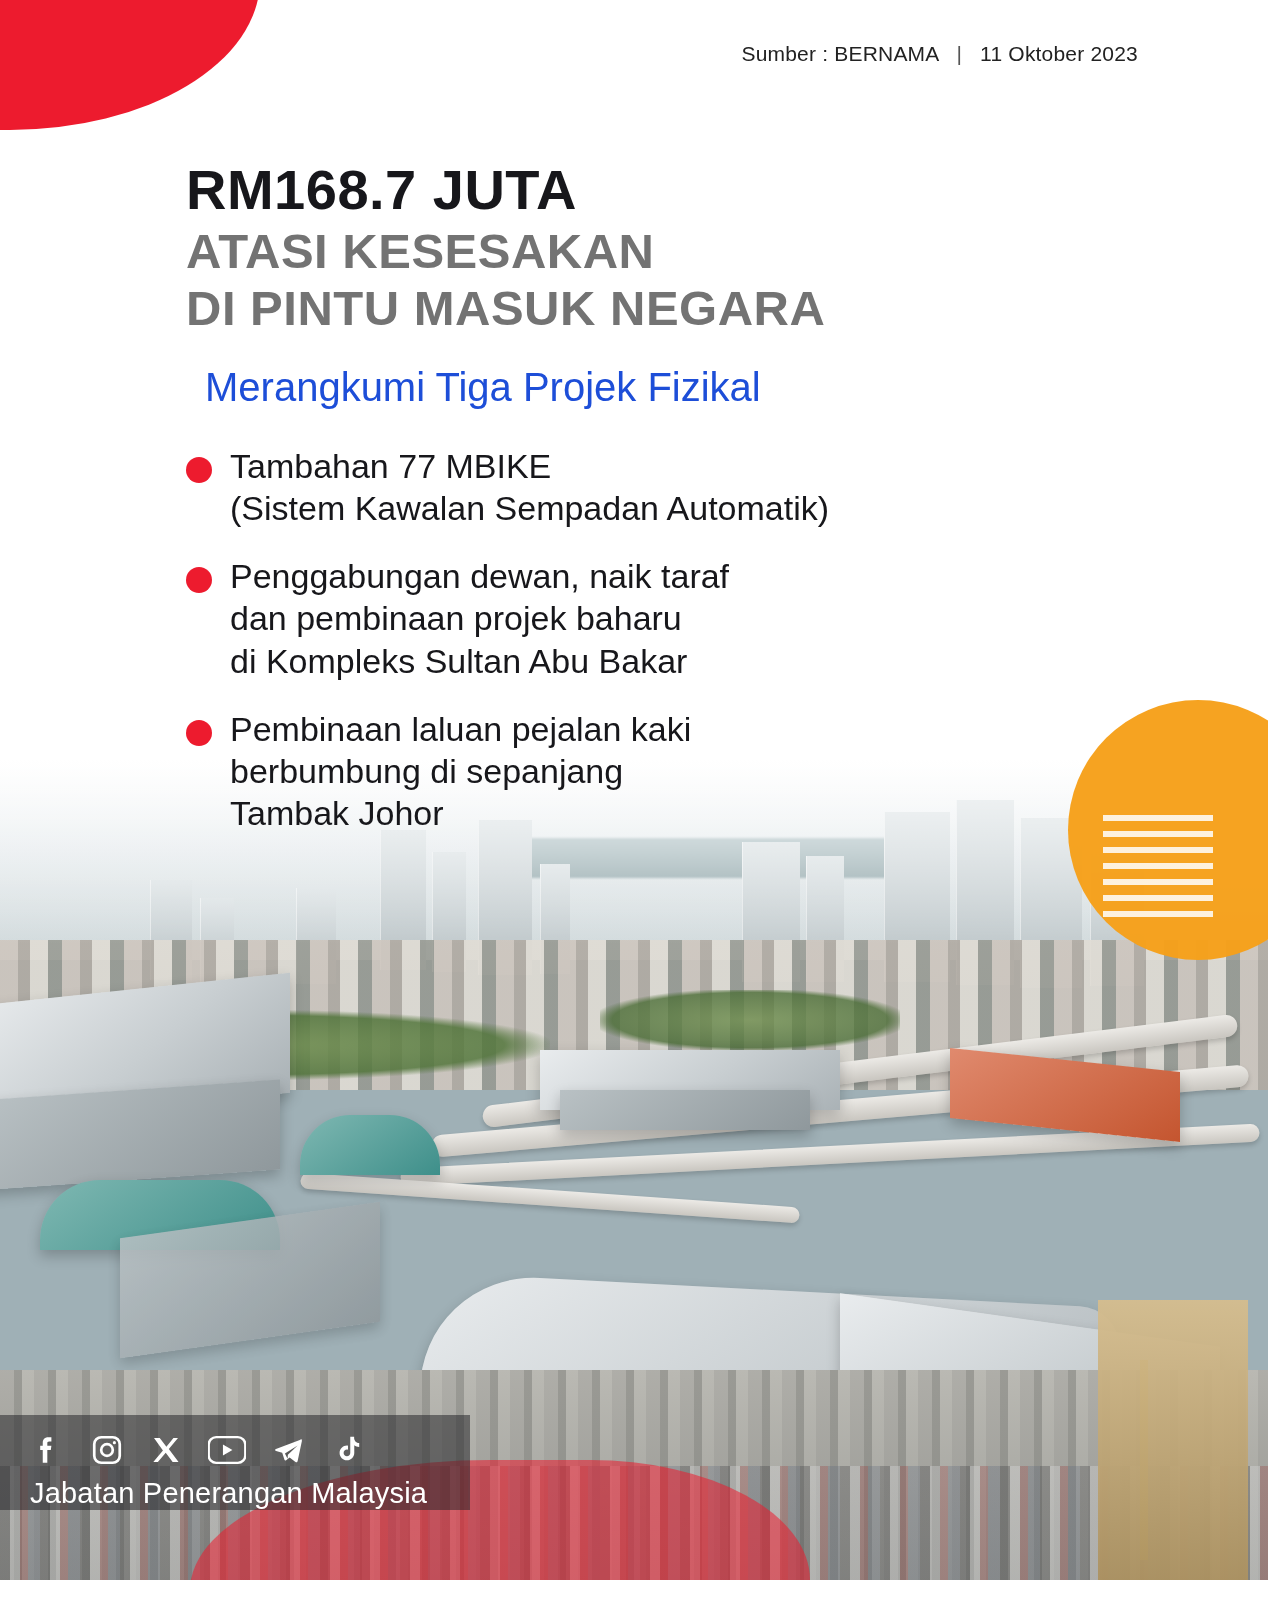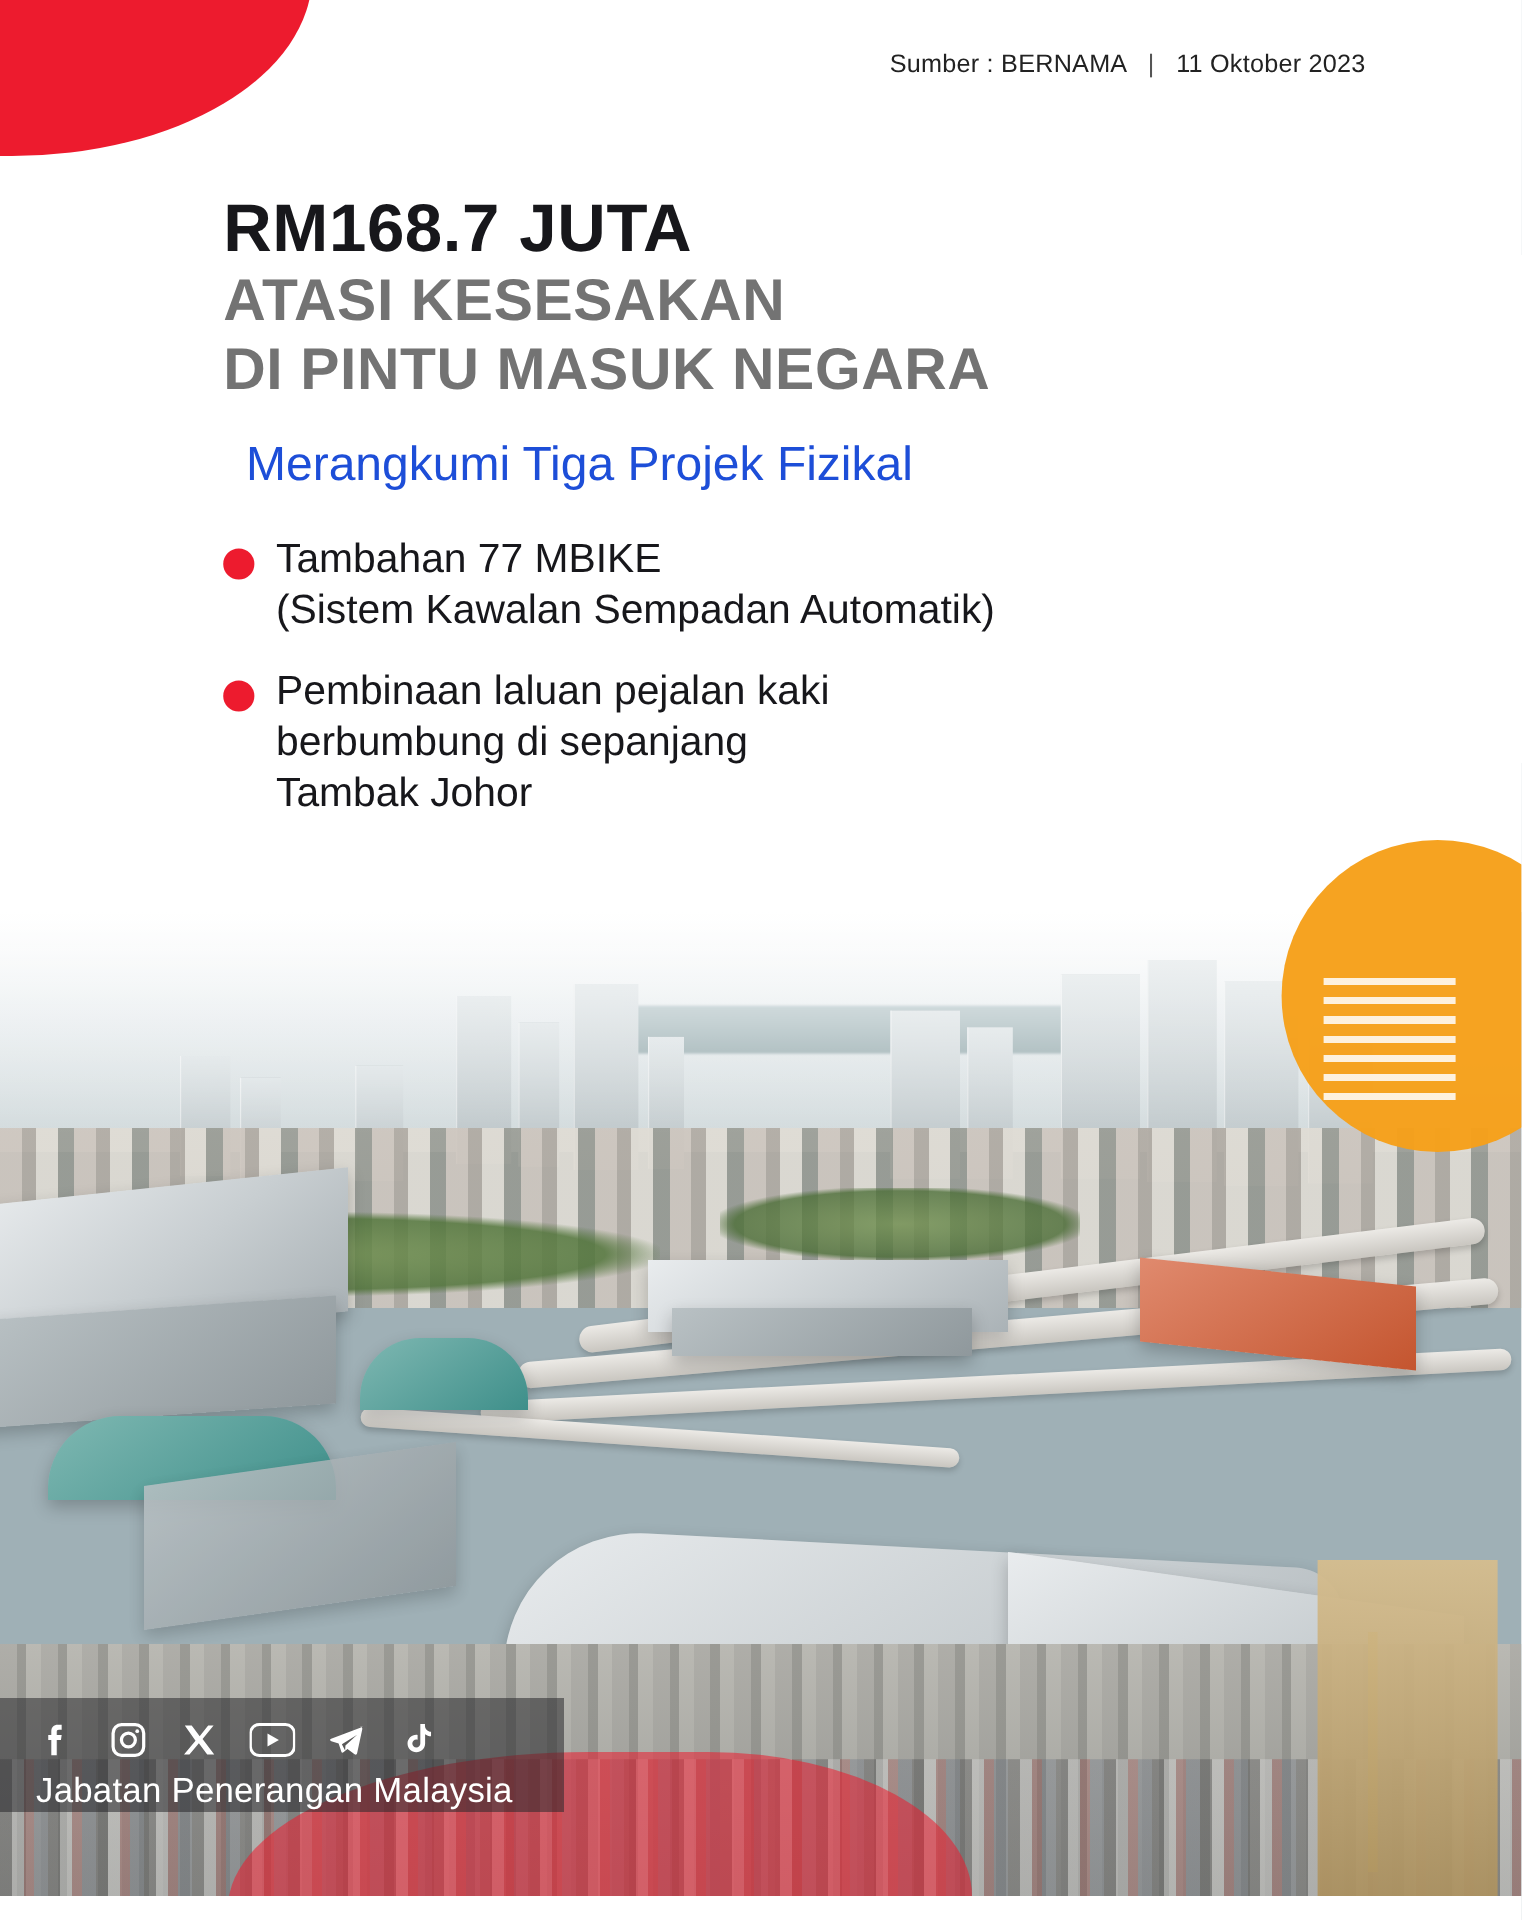--- a/index.html
+++ b/index.html
@@ -333,20 +333,26 @@
   <div class="subhead">Merangkumi Tiga Projek Fizikal</div>
 
   <div class="bullets">
     <div class="bullet-row">
       <span class="dot"></span>
       <span class="bullet-text">Tambahan 77 MBIKE
 (Sistem Kawalan Sempadan Automatik)</span>
     </div>
     <div class="bullet-row">
       <span class="dot"></span>
+      <span class="bullet-text">Penggabungan dewan, naik taraf
+dan pembinaan projek baharu
+di Kompleks Sultan Abu Bakar</span>
+    </div>
+    <div class="bullet-row">
+      <span class="dot"></span>
       <span class="bullet-text">Pembinaan laluan pejalan kaki
 berbumbung di sepanjang
 Tambak Johor</span>
     </div>
   </div>
 
   <div class="footer">
     <div class="social-row">
 
       <a href="#">

